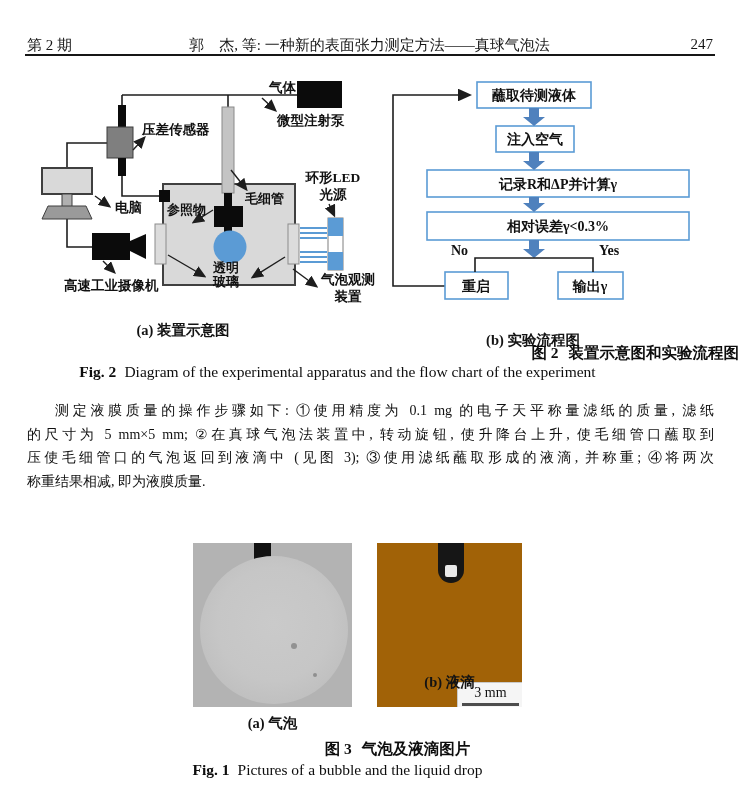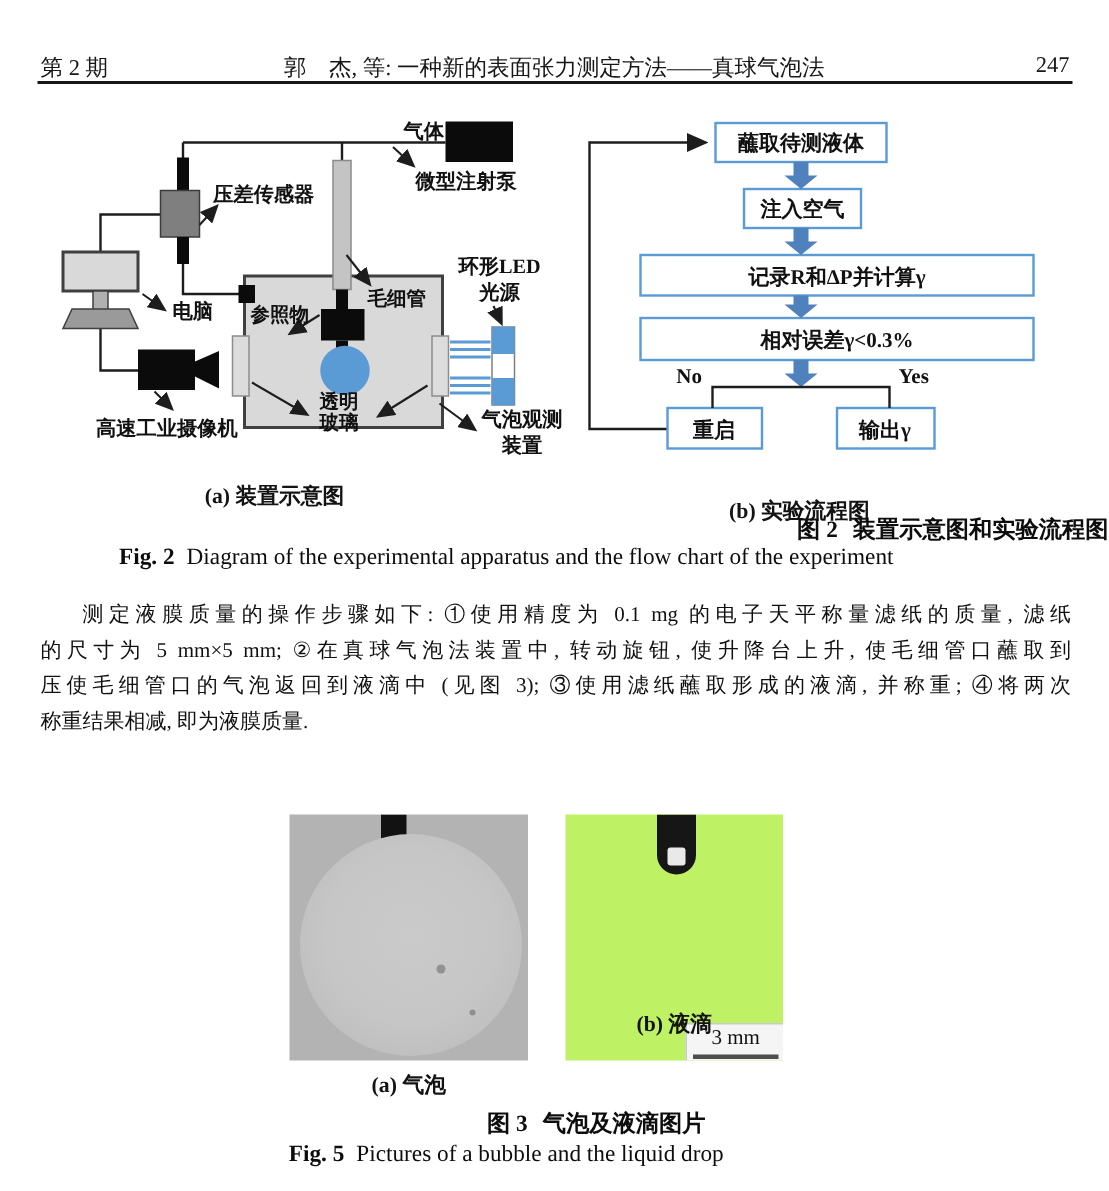--- a/index.html
+++ b/index.html
@@ -15,21 +15,21 @@
   .capen{font-size:15.5px;text-align:center;width:675px;color:#0d0d0d;}
   .capen b{margin-right:8px;}
   .capzh .lbl{margin-right:10px;}
   .para{position:absolute;left:27px;top:399px;width:687px;font-size:14px;color:#101010;}
   .para .ln{height:23.5px;line-height:23.5px;text-align:justify;text-align-last:justify;white-space:nowrap;}
   .para .ln.first{text-indent:2em;}
   .para .ln.last{text-align:left;text-align-last:left;}
   svg text{font-family:"Liberation Serif","DejaVu Serif",serif;font-weight:bold;fill:#111;}
   .photo{position:absolute;overflow:hidden;}
   .photo-bubble{left:193px;top:543px;width:159px;height:164px;background:#b3b3b3;}
-  .photo-drop{left:377px;top:543px;width:145px;height:164px;background:#bef264;}
+  .photo-drop{left:377px;top:543px;width:145px;height:164px;background:#a16207;}
   .stub{position:absolute;left:61px;top:0;width:17px;height:16px;background:#121212;}
   .bubble-circle{
     position:absolute;left:7px;top:13px;width:148px;height:148px;border-radius:50%;
     background:radial-gradient(circle at 50% 46%,#cacaca 0%,#c6c6c6 52%,#bfbfbf 76%,#a3a3a3 89%,#606060 96%,#8c8c8c 99%,#aaaaaa 100%);
   }
   .speck{position:absolute;border-radius:50%;background:rgba(80,80,80,.45);}
   .rod{position:absolute;left:61px;top:0;width:26px;height:40px;background:#161616;border-radius:0 0 13px 13px;}
   .rod-hl{position:absolute;left:68px;top:22px;width:12px;height:12px;background:#e9e9e9;border-radius:2px;}
   .scalebox{position:absolute;left:80px;top:139px;width:65px;height:25px;background:#f5f5f5;border:1px solid #c9c9c9;
     font-size:14px;text-align:center;line-height:20px;color:#111;}
@@ -190,16 +190,16 @@
       <div class="scalebar"></div>
     </div>
   </div>
 
   <div class="abs subcap" style="left:193px;top:714px;width:159px;">(a) 气泡</div>
   <div class="abs subcap" style="left:377px;top:673px;width:145px;font-family:Liberation Serif, serif;">(b) 液滴</div>
   <div class="abs capzh" style="top:739px;padding-left:28px;">
     <span class="lbl">图 3</span><span>气泡及液滴图片</span>
   </div>
   <div class="abs capen" style="top:761px;">
-    <b>Fig. 5</b><span>Pictures of a bubble and the liquid drop</span>
+    <b>Fig. 1</b><span>Pictures of a bubble and the liquid drop</span>
   </div>
 
 </div>
 
 </body></html>

